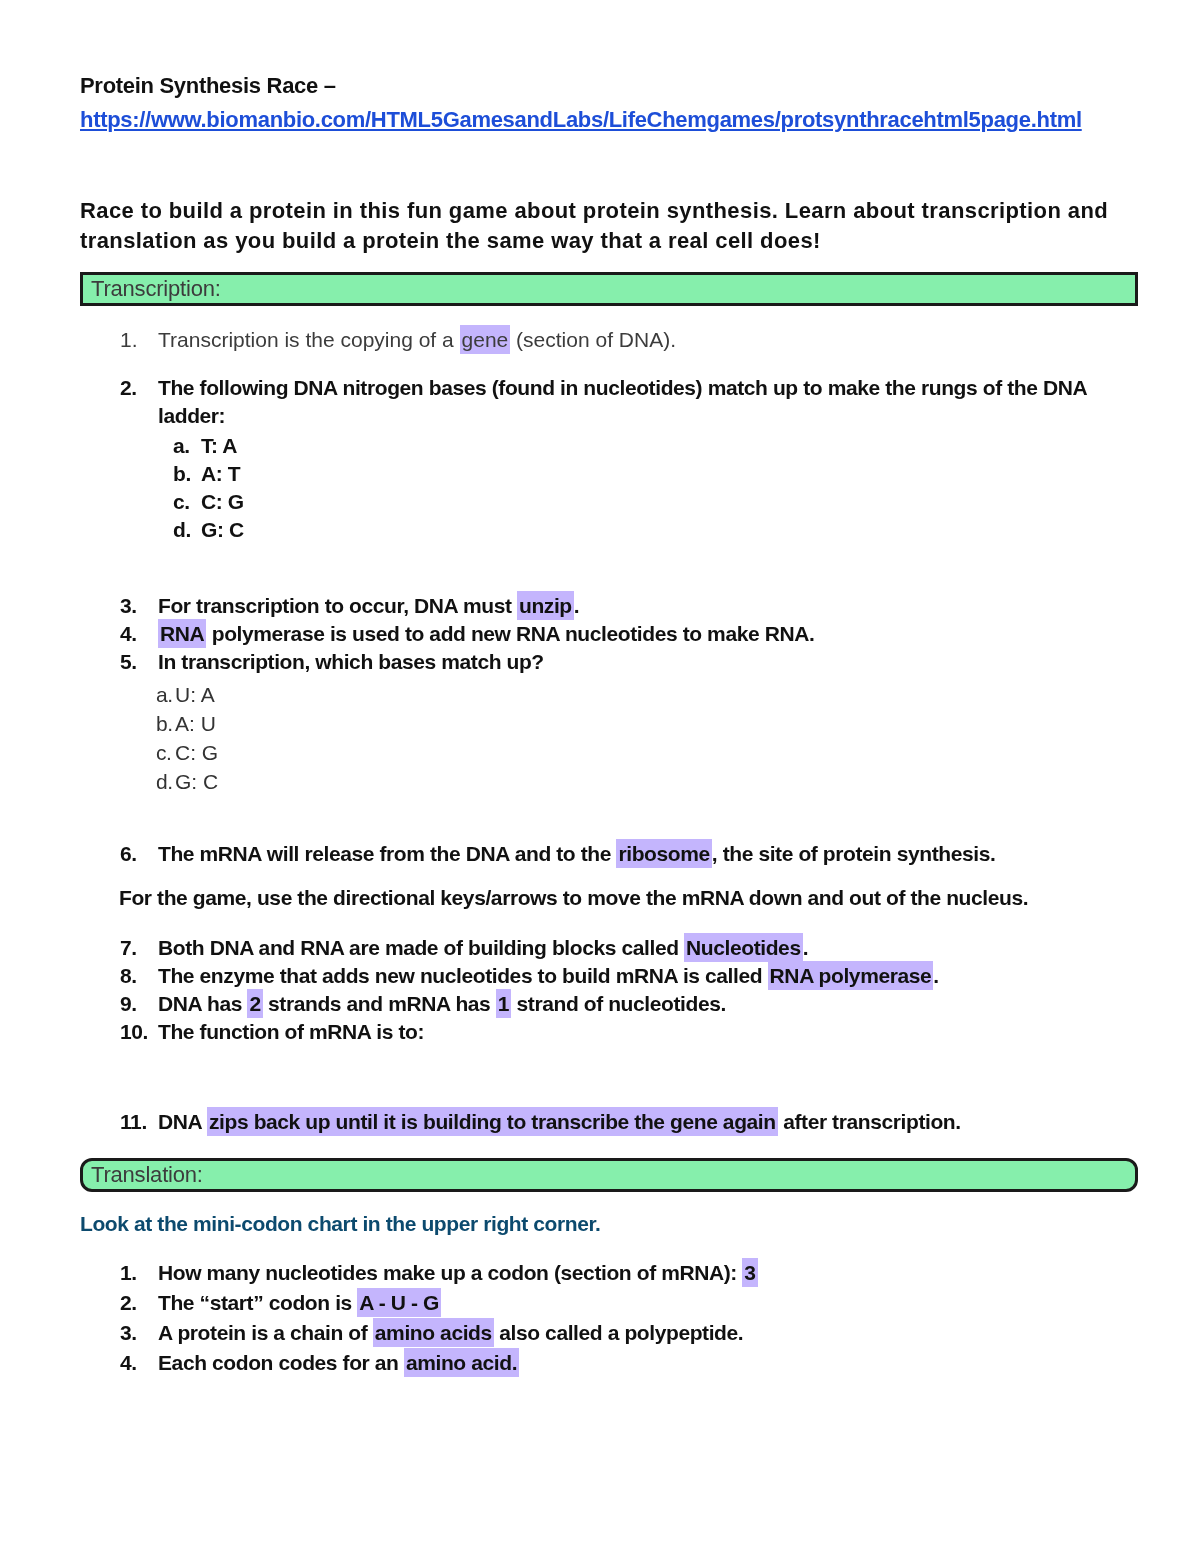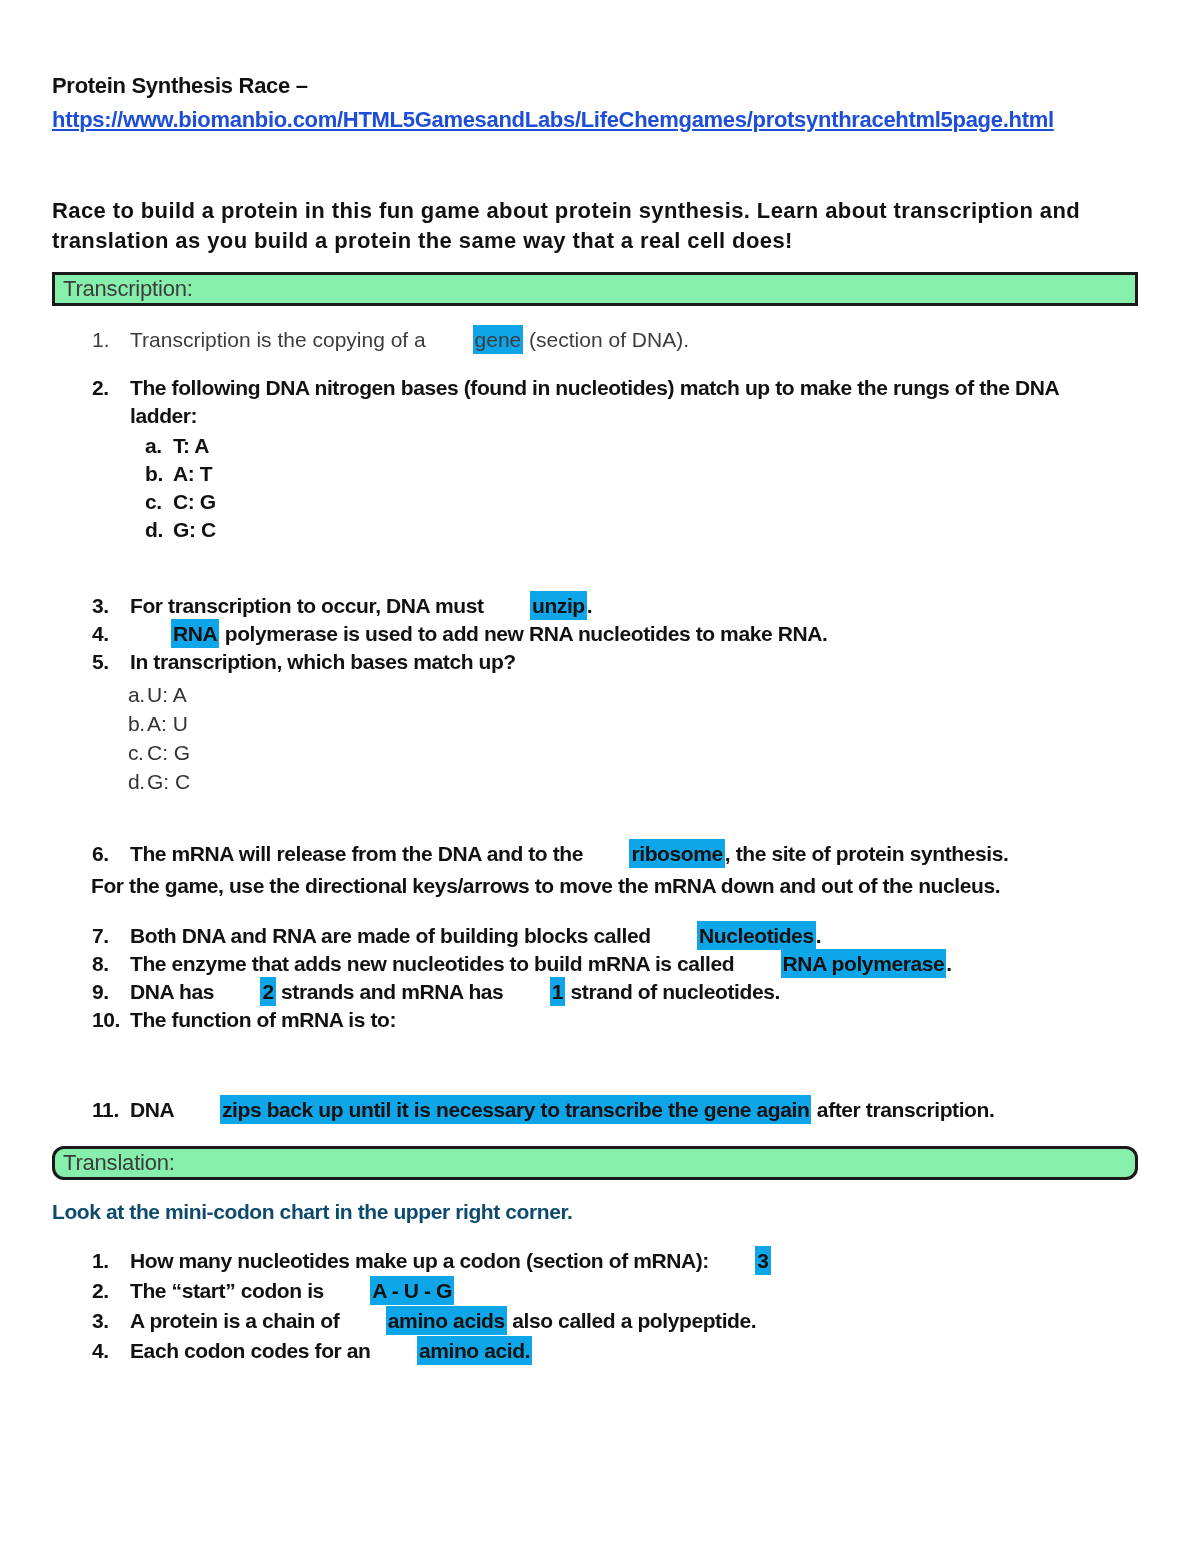--- a/index.html
+++ b/index.html
@@ -1,21 +1,21 @@
 <!DOCTYPE html>
 <html><head>
 <meta charset="utf-8">
 <style>
   html,body{margin:0;padding:0;background:#ffffff;}
   body{
     width:1200px;height:1553px;position:relative;overflow:hidden;
     font-family:"Liberation Sans","DejaVu Sans",sans-serif;
     -webkit-font-smoothing:antialiased;
   }
-  .page{padding:62px 62px 0 52px;}
+  .page{padding:62px 62px 0 80px;}
 
   .doc-title{
     font-size:22px;font-weight:bold;color:#111;line-height:28px;
     margin:10px 0 0 0;letter-spacing:-0.3px;
   }
   .doc-link{
     display:inline-block;font-size:22px;font-weight:bold;line-height:28px;
     color:#1d4ed8;text-decoration:underline;margin-top:6px;letter-spacing:-0.3px;
     word-break:break-all;
   }
@@ -28,41 +28,41 @@
     padding:1px 8px;font-size:22px;color:#3c3c3c;line-height:26px;
     letter-spacing:-0.2px;
   }
   .hdr-box.second{margin-top:22px;border-radius:12px;}
 
   .olist{margin:0;padding:0;}
   .olist .li{position:relative;font-size:21px;line-height:28px;
     font-weight:bold;color:#111;letter-spacing:-0.4px;}
   .olist .num{position:absolute;left:40px;top:0;}
   .olist .txt{display:block;margin-left:78px;max-width:960px;}
-  .hl{background:#0ea5e9;padding:3px 2px;margin-left:41px;}
+  .hl{background:#c4b5fd;padding:3px 2px;}
 
   
   .sub{margin:2px 0 0 0;}
   .sub .sli{position:relative;line-height:28px;}
   .sub .let{position:absolute;top:0;}
   .sub .val{display:block;}
   [data-item="t2"] .sub .let{left:93px;}
   [data-item="t2"] .sub .val{margin-left:121px;}
   [data-item="t5"] .sub{margin-top:4px;}
   [data-item="t5"] .sub .sli{line-height:29px;}
   [data-item="t5"] .sub .let{left:76px;font-weight:400;color:#333;}
   [data-item="t5"] .sub .val{margin-left:95px;font-weight:400;color:#333;letter-spacing:0;}
 
   
   #transcription-list{margin-top:20px;}
   [data-item="t1"] .txt,[data-item="t1"] .num{font-weight:400;color:#3c3c3c;letter-spacing:0;font-size:21px;}
   [data-item="t2"]{margin-top:20px;}
   [data-item="t3"]{margin-top:48px;}
   [data-item="t6"]{margin-top:44px;}
-  [data-item="tnote"]{margin-top:4px;}
+  [data-item="tnote"]{margin-top:16px;}
   [data-item="tnote"] .txt{margin-left:39px;max-width:1000px;}
   [data-item="t7"]{margin-top:22px;}
   [data-item="t11"]{margin-top:62px;}
 
   .answers{margin-left:78px;}
   .ans{margin-top:2px;}
   .ans:first-child{margin-top:2px;}
   .ans + .ans{margin-top:24px;}
   .ans .hl{display:inline-block;padding:3px 6px 3px 2px;}
 
@@ -162,21 +162,21 @@
       <div class="li" data-item="t9">
         <span class="num">9.</span>
         <span class="txt"><span>DNA has </span><span class="hl">2</span><span> strands and mRNA has </span><span class="hl">1</span><span> strand of nucleotides.</span></span>
       </div>
       <div class="li" data-item="t10">
         <span class="num">10.</span>
         <span class="txt"><span>The function of mRNA is to:</span></span>
       </div>
       <div class="li" data-item="t11">
         <span class="num">11.</span>
-        <span class="txt"><span>DNA </span><span class="hl">zips back up until it is necessary to transcribe the gene again</span><span> after transcription.</span></span>
+        <span class="txt"><span>DNA </span><span class="hl">zips back up until it is building to transcribe the gene again</span><span> after transcription.</span></span>
       </div>
     </div>
 
   <div class="hdr-box second">Translation:</div>
 
   <p class="lead">Look at the mini-codon chart in the upper right corner.</p>
 
   <div class="olist" id="translation-list">
       <div class="li" data-item="r1">
         <span class="num">1.</span>

